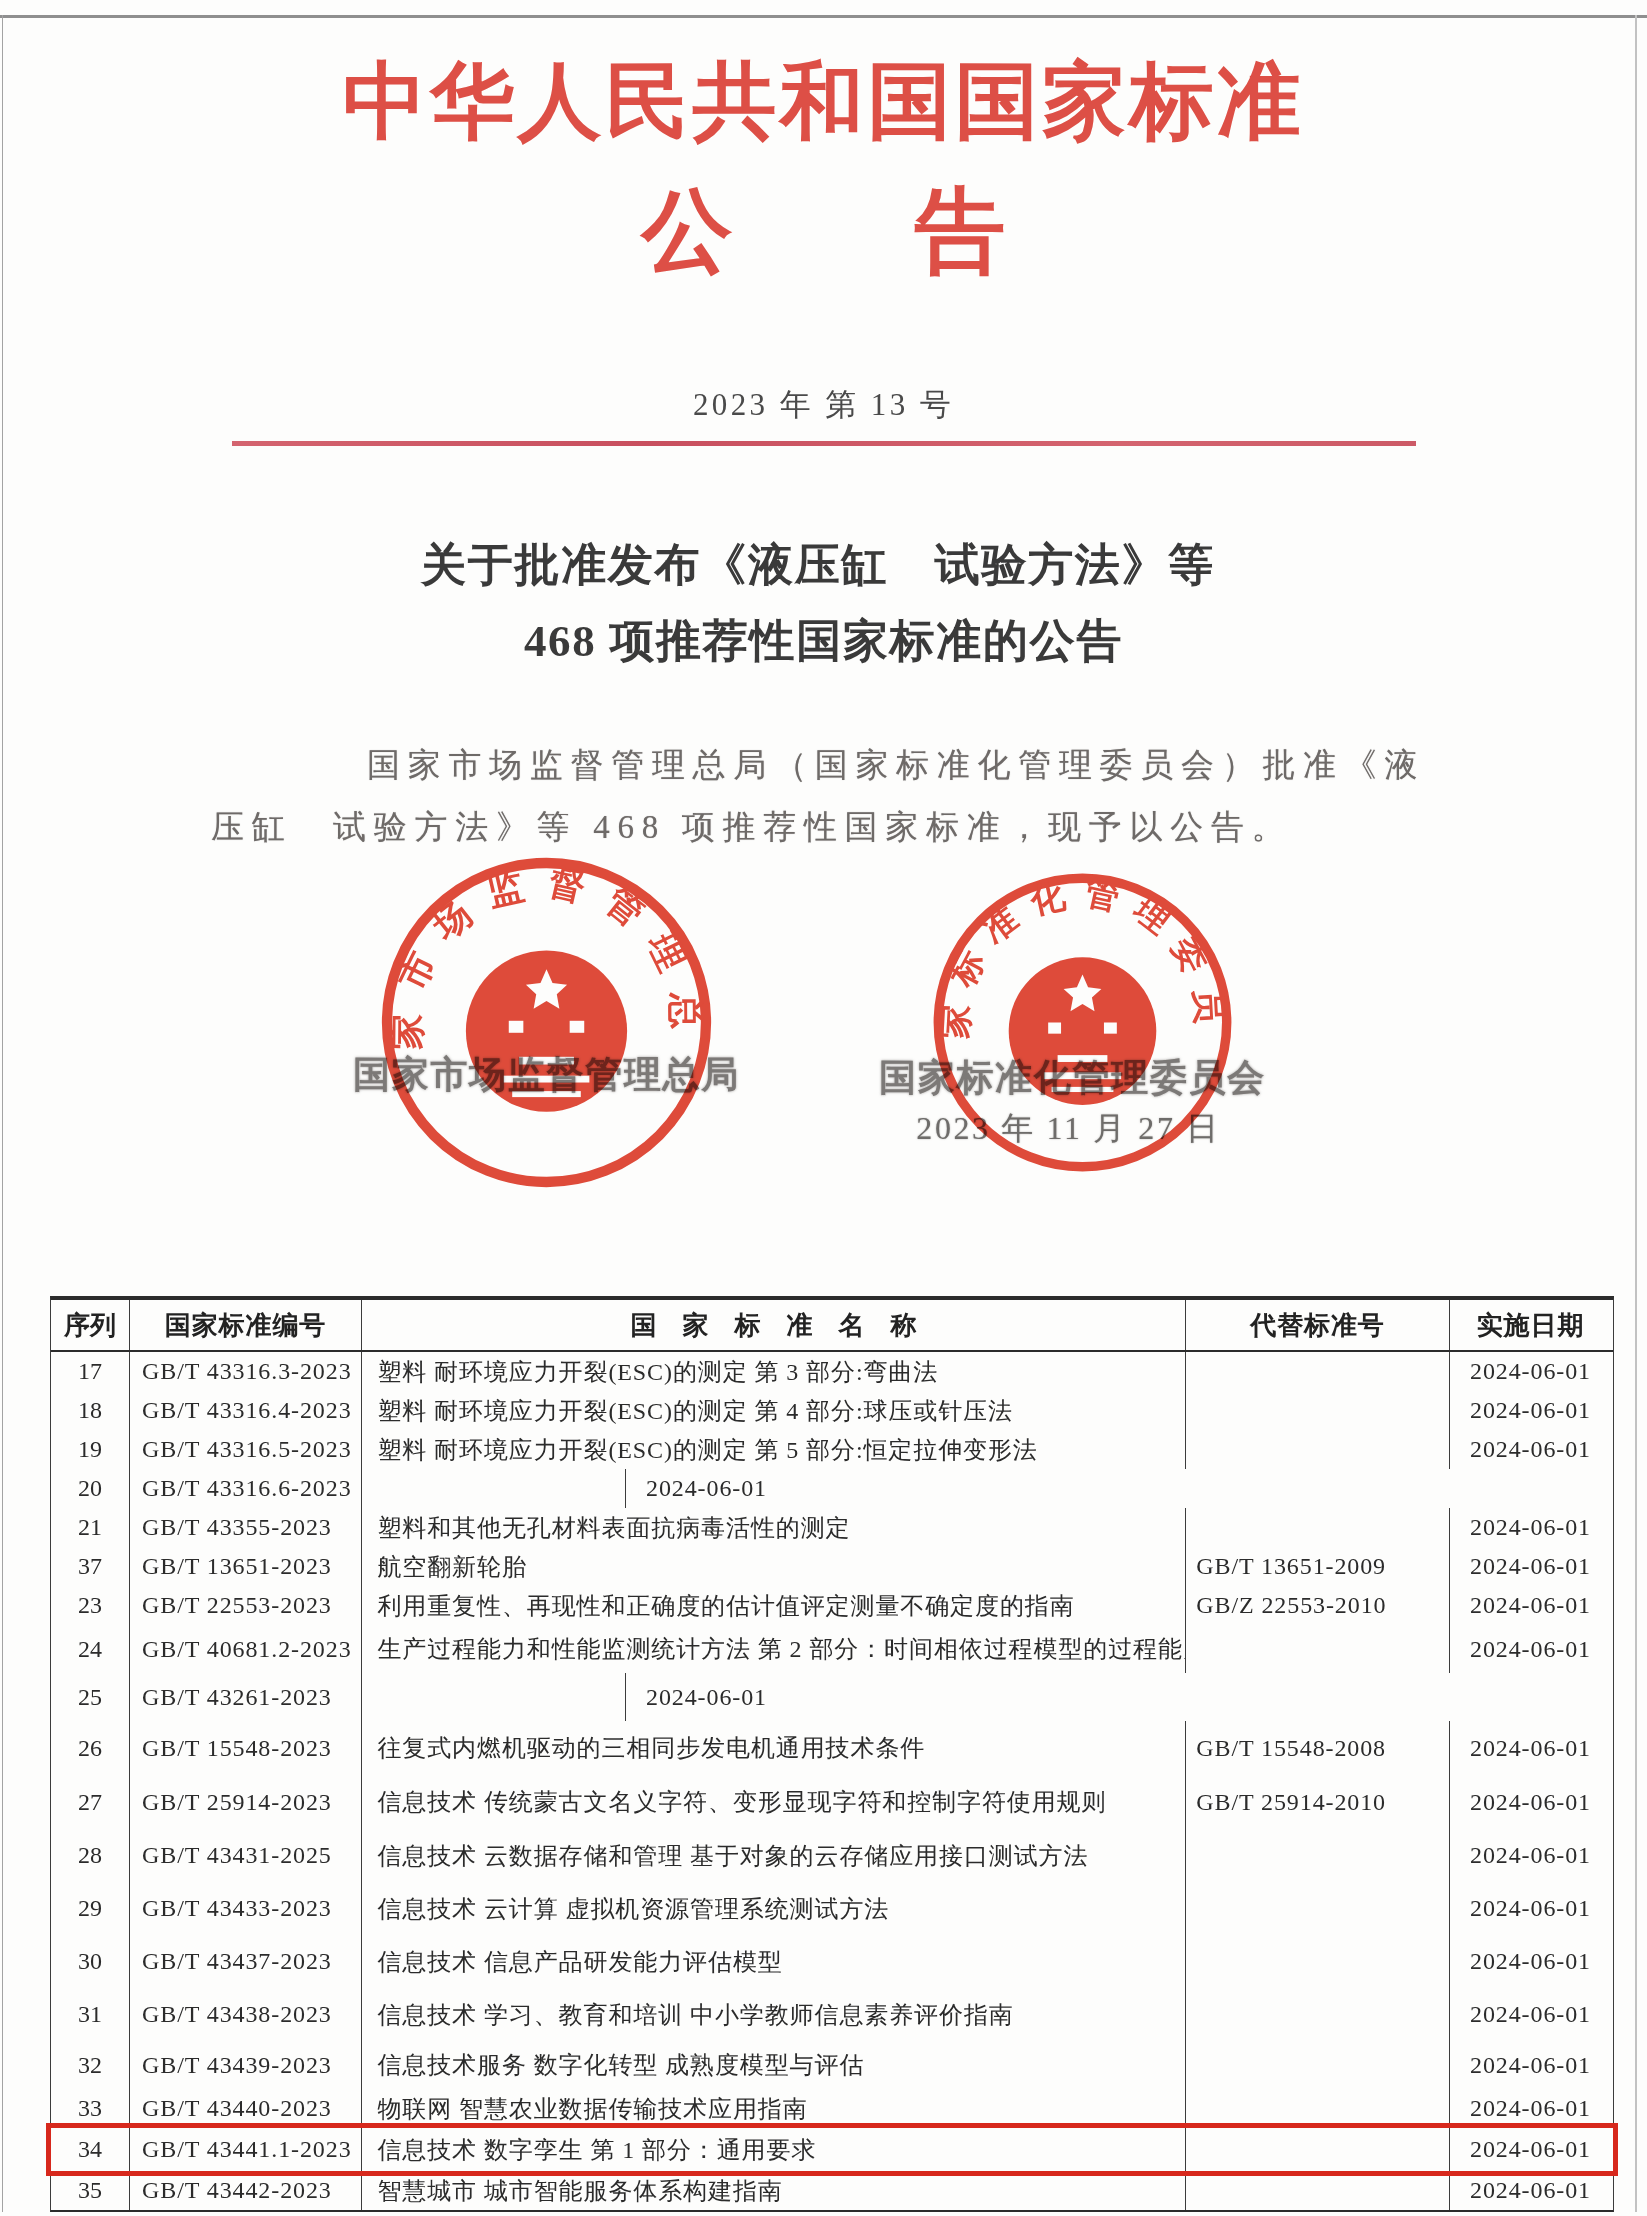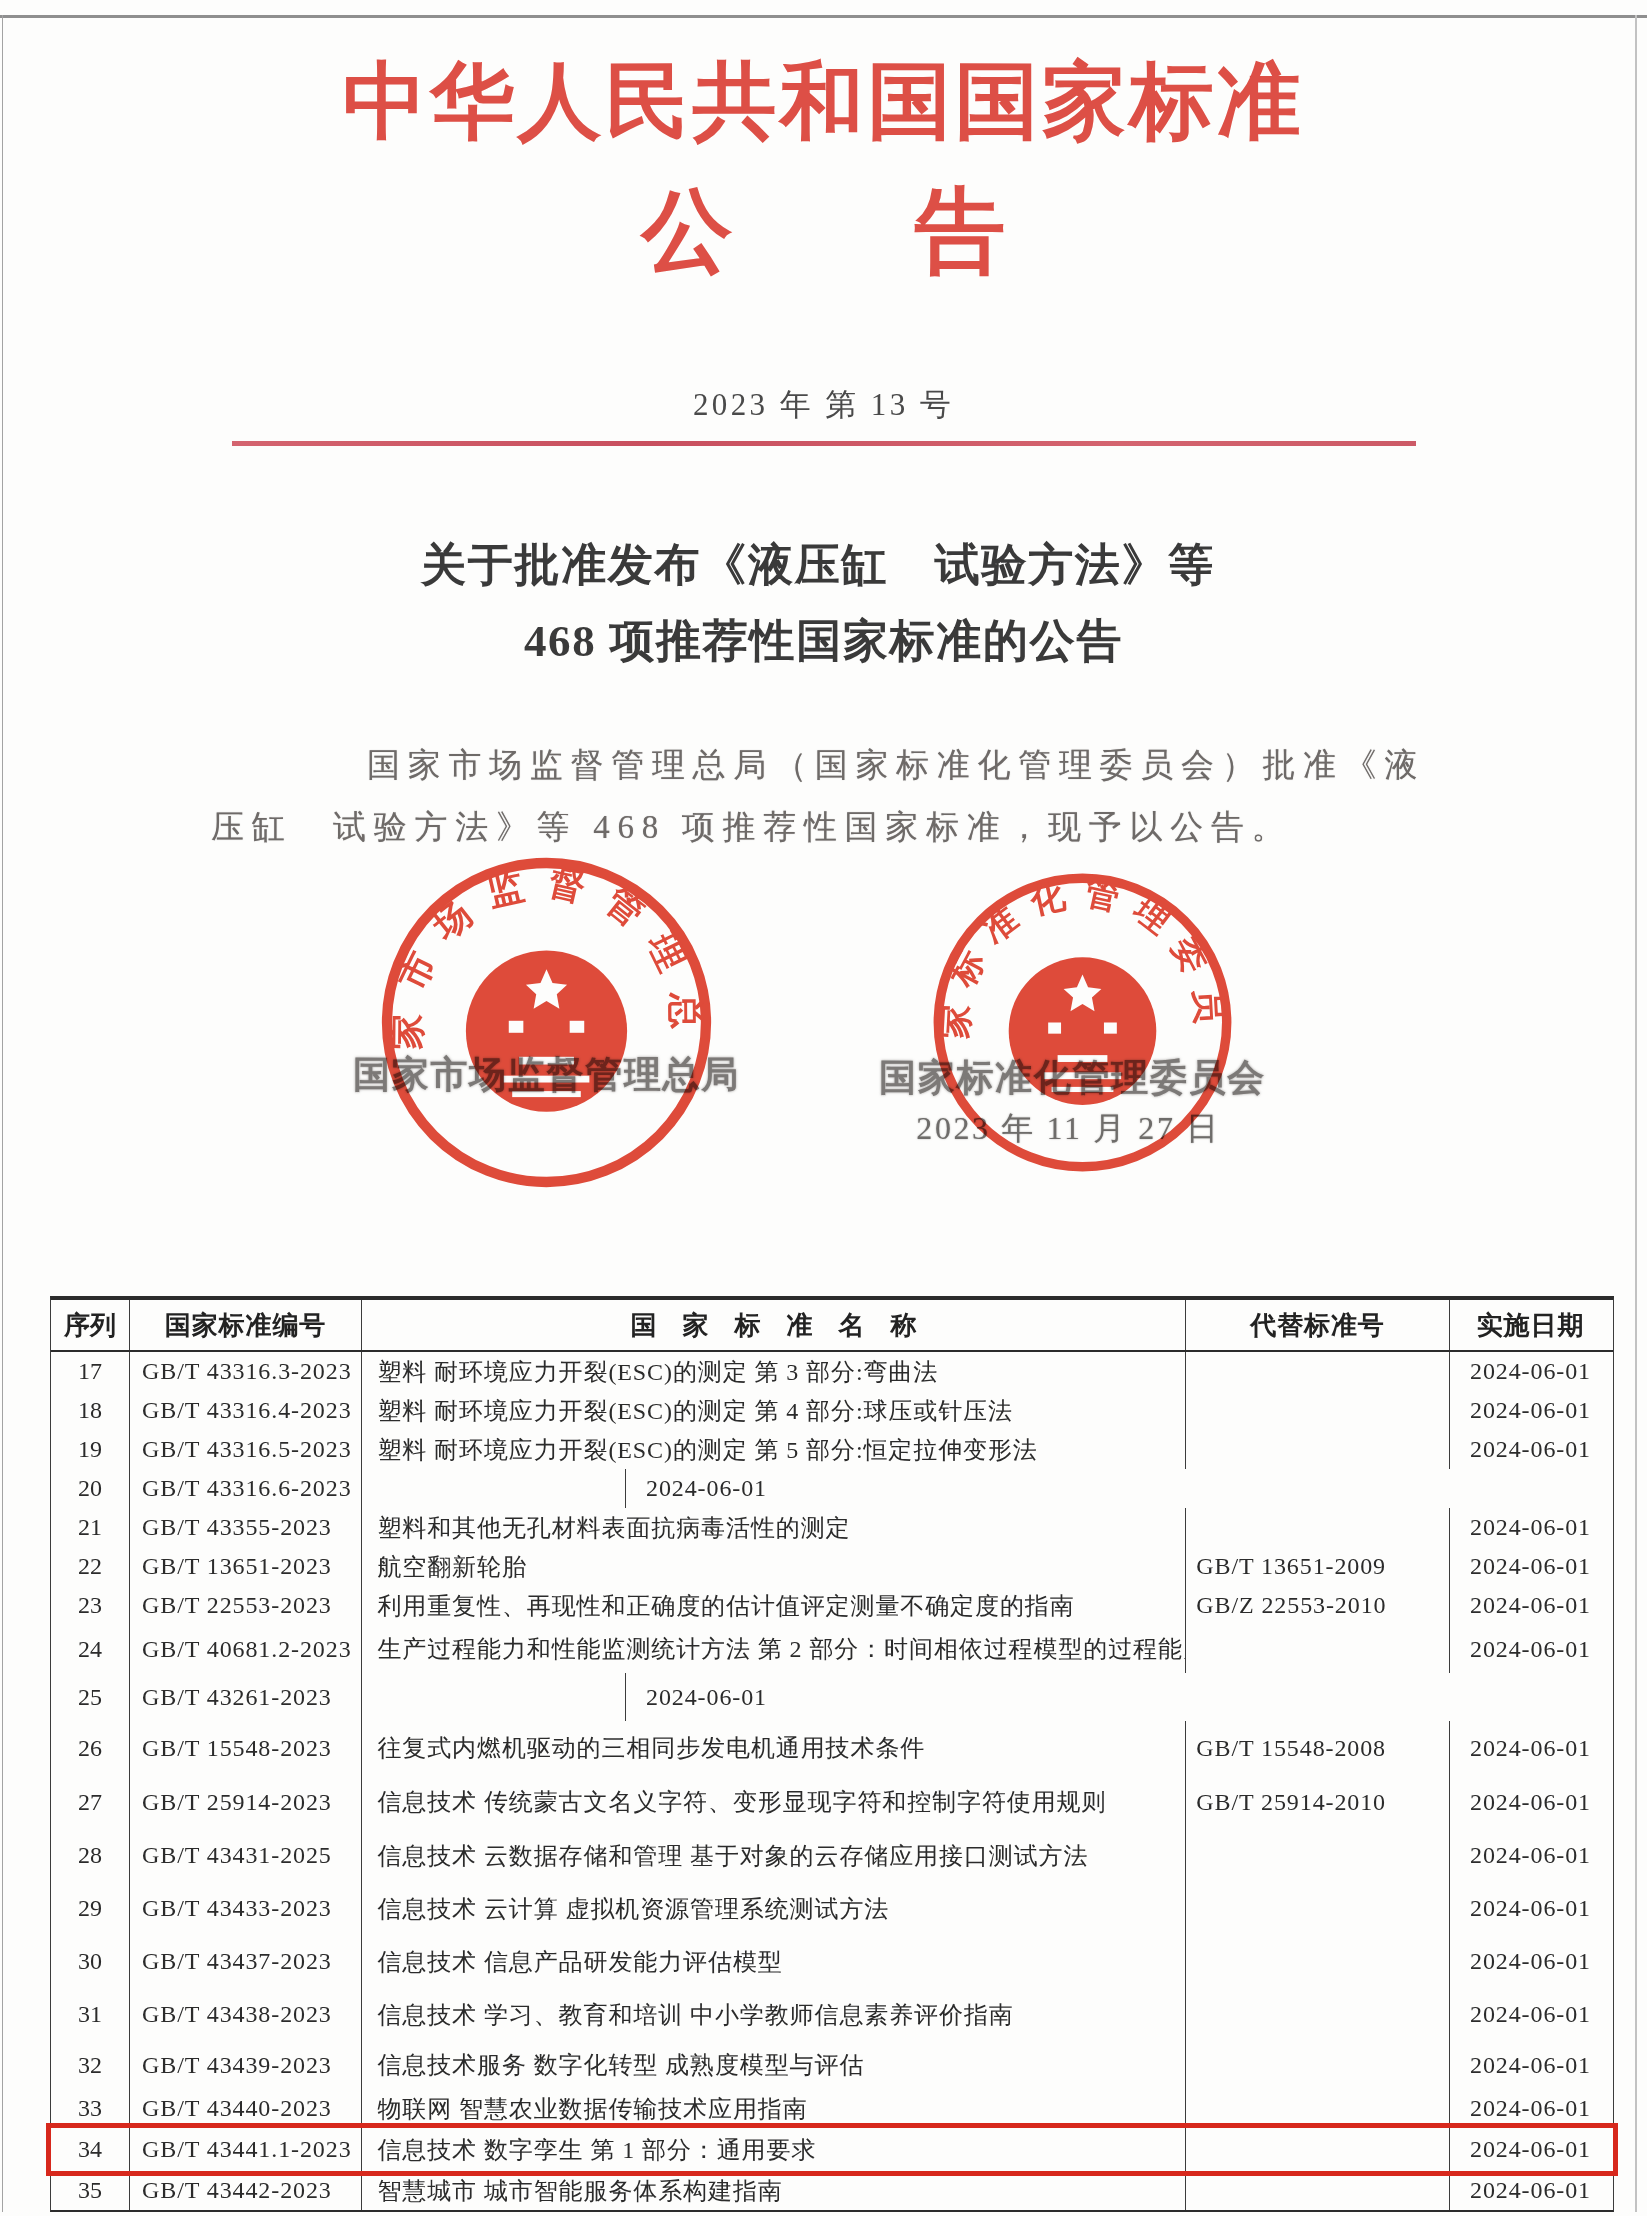--- a/index.html
+++ b/index.html
@@ -164,21 +164,21 @@
 
     <div class="trow">
       <div class="cell c-seq">21</div>
       <div class="cell c-code">GB/T 43355-2023</div>
       <div class="cell c-name">塑料和其他无孔材料表面抗病毒活性的测定</div>
       <div class="cell c-rep"></div>
       <div class="cell c-date">2024-06-01</div>
     </div>
 
     <div class="trow">
-      <div class="cell c-seq">22</div>
+      <div class="cell c-seq">37</div>
       <div class="cell c-code">GB/T 13651-2023</div>
       <div class="cell c-name">航空翻新轮胎</div>
       <div class="cell c-rep">GB/T 13651-2009</div>
       <div class="cell c-date">2024-06-01</div>
     </div>
 
     <div class="trow">
       <div class="cell c-seq">23</div>
       <div class="cell c-code">GB/T 22553-2023</div>
       <div class="cell c-name">利用重复性、再现性和正确度的估计值评定测量不确定度的指南</div>

